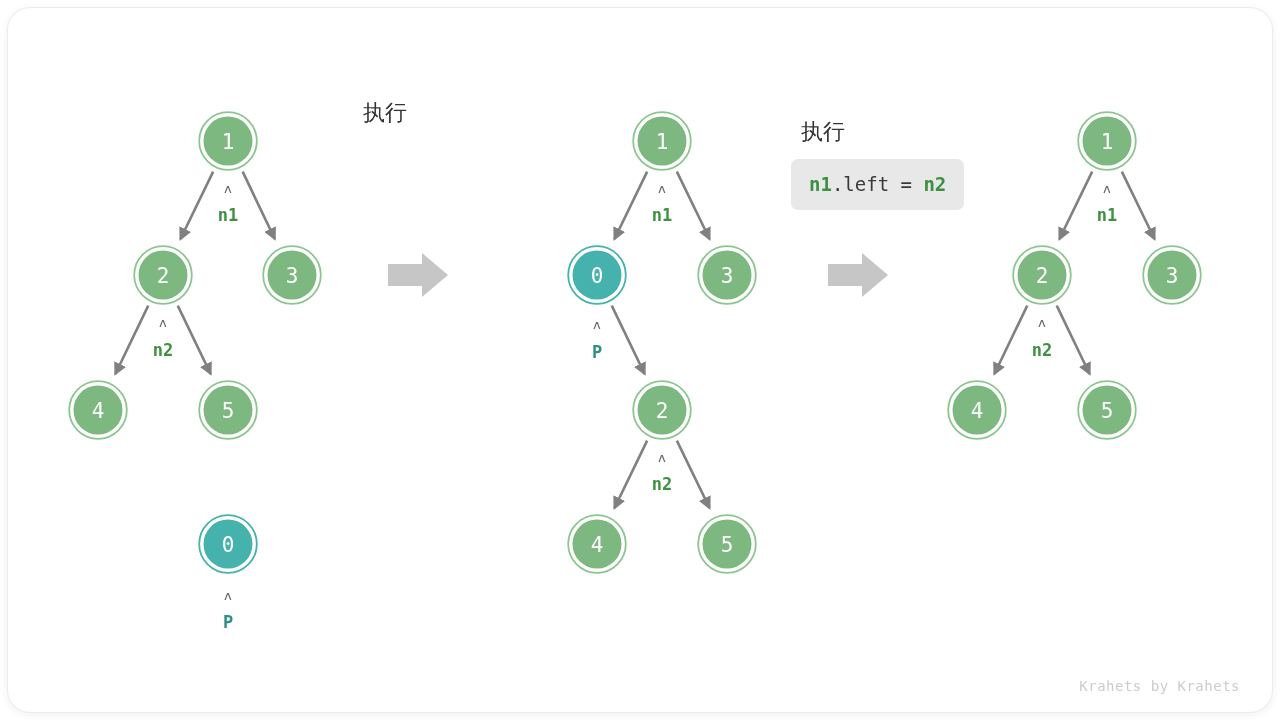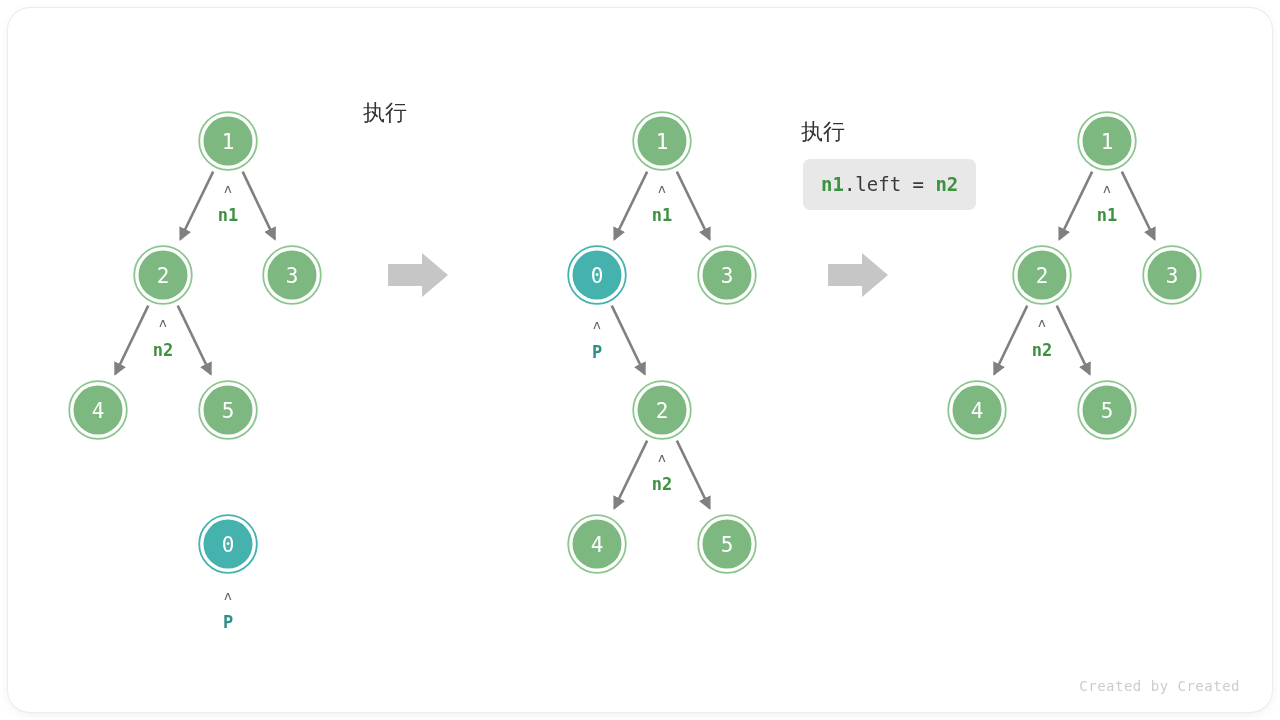--- a/index.html
+++ b/index.html
@@ -237,18 +237,18 @@
       </g>
     <g id="transitions-layer">
         <polygon points="388,264 422,264 422,253 448,275 422,297 422,286 388,286" fill="#c6c6c6"></polygon>
         <polygon points="828,264 862,264 862,253 888,275 862,297 862,286 828,286" fill="#c6c6c6"></polygon>
       </g>
   </svg>
 
   <div class="cjk-label" id="caption-1" style="left: 363px; top: 98px;">执行</div>
   <div class="cjk-label" id="caption-2" style="left: 801px; top: 117px;">执行</div>
 
-  <div class="code-box" id="code-2" style="left: 791px; top: 159px; margin-left: 12px;">
+  <div class="code-box" id="code-2" style="left: 791px; top: 159px;">
       <div><span class="v-green">n1</span><span>.left = </span><span class="v-green">n2</span></div>
     </div>
 
-  <div class="credit">Created by Created</div>
+  <div class="credit">Krahets by Krahets</div>
 </div>
 
 </body></html>

